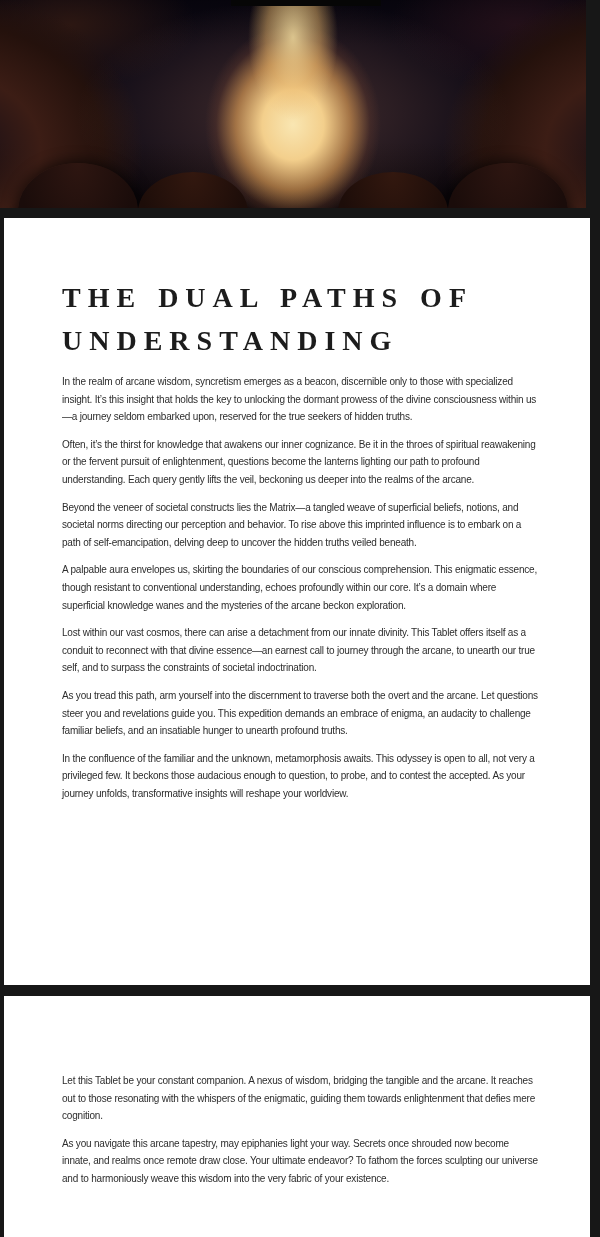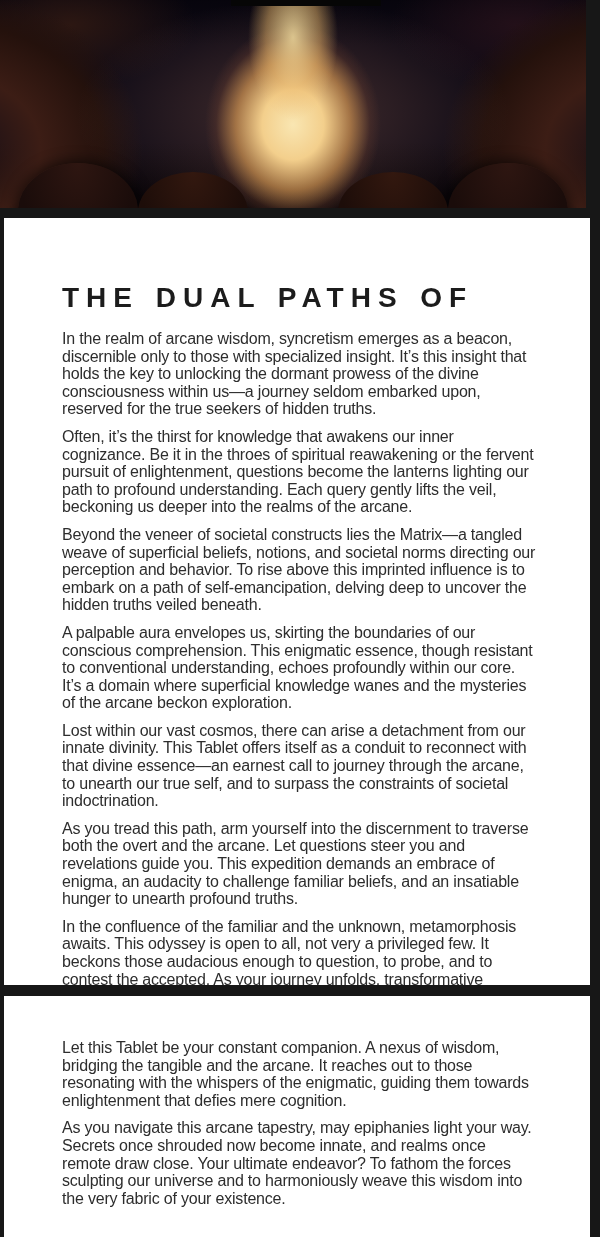--- a/index.html
+++ b/index.html
@@ -59,50 +59,52 @@
   .page-inner { padding: 0 52px 0 58px; }
 
   .doc-title {
     margin: 58px 0 11px 0;
     font-size: 28px;
     line-height: 43px;
     font-weight: 700;
     letter-spacing: 7px;
     word-spacing: 2px;
     color: #1c1c1c;
+    font-family: Liberation Serif, serif;
   }
   .doc-title div { white-space: nowrap; }
 
   .body-copy p {
     margin: 0 0 10px 0;
-    font-size: 16px;
+    font-size: 10px;
     letter-spacing: -0.2px;
     line-height: 17.6px;
     color: #2d2d2d;
   }
-  .page-2 .body-copy { padding-top: 43px; }
+  .page-2 .body-copy { padding-top: 76px; }
 </style>
 </head>
 <body>
 
 <div class="canvas">
 
   <div class="hero">
     <div class="hero-notch"></div>
     <div class="arc arc-l1"></div>
     <div class="arc arc-l2"></div>
     <div class="arc arc-r1"></div>
     <div class="arc arc-r2"></div>
     <div class="dome"></div>
   </div>
 
   <div class="page page-1">
     <div class="page-inner">
       <h1 class="doc-title">
         <div>THE DUAL PATHS OF</div>
+        <div>UNDERSTANDING</div>
       </h1>
       <div class="body-copy">
         <p>In the realm of arcane wisdom, syncretism emerges as a beacon, discernible only to those with specialized insight. It’s this insight that holds the key to unlocking the dormant prowess of the divine consciousness within us—a journey seldom embarked upon, reserved for the true seekers of hidden truths.</p>
         <p>Often, it’s the thirst for knowledge that awakens our inner cognizance. Be it in the throes of spiritual reawakening or the fervent pursuit of enlightenment, questions become the lanterns lighting our path to profound understanding. Each query gently lifts the veil, beckoning us deeper into the realms of the arcane.</p>
         <p>Beyond the veneer of societal constructs lies the Matrix—a tangled weave of superficial beliefs, notions, and societal norms directing our perception and behavior. To rise above this imprinted influence is to embark on a path of self-emancipation, delving deep to uncover the hidden truths veiled beneath.</p>
         <p>A palpable aura envelopes us, skirting the boundaries of our conscious comprehension. This enigmatic essence, though resistant to conventional understanding, echoes profoundly within our core. It’s a domain where superficial knowledge wanes and the mysteries of the arcane beckon exploration.</p>
         <p>Lost within our vast cosmos, there can arise a detachment from our innate divinity. This Tablet offers itself as a conduit to reconnect with that divine essence—an earnest call to journey through the arcane, to unearth our true self, and to surpass the constraints of societal indoctrination.</p>
         <p>As you tread this path, arm yourself into the discernment to traverse both the overt and the arcane. Let questions steer you and revelations guide you. This expedition demands an embrace of enigma, an audacity to challenge familiar beliefs, and an insatiable hunger to unearth profound truths.</p>
         <p>In the confluence of the familiar and the unknown, metamorphosis awaits. This odyssey is open to all, not very a privileged few. It beckons those audacious enough to question, to probe, and to contest the accepted. As your journey unfolds, transformative insights will reshape your worldview.</p>
       </div>

